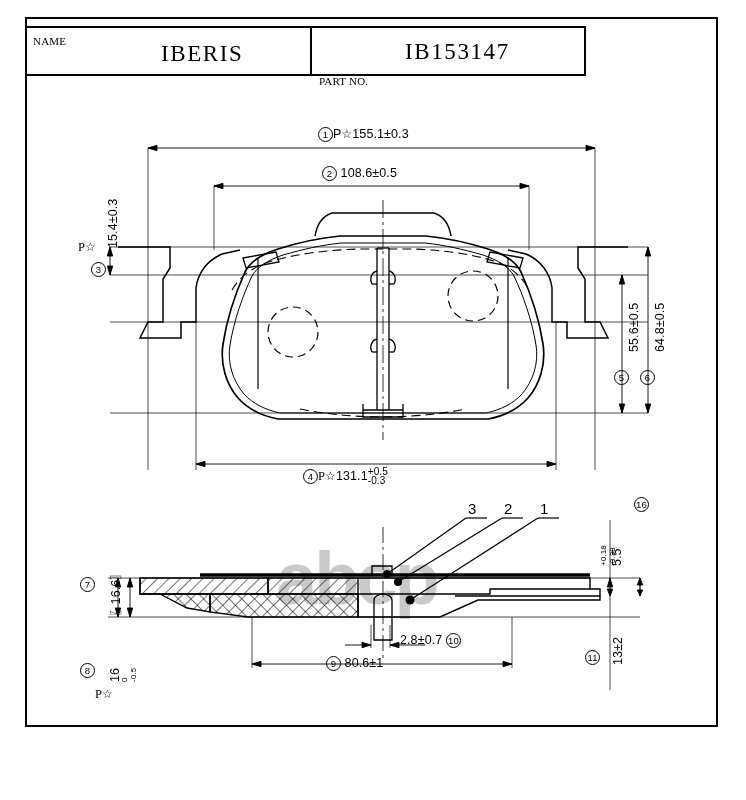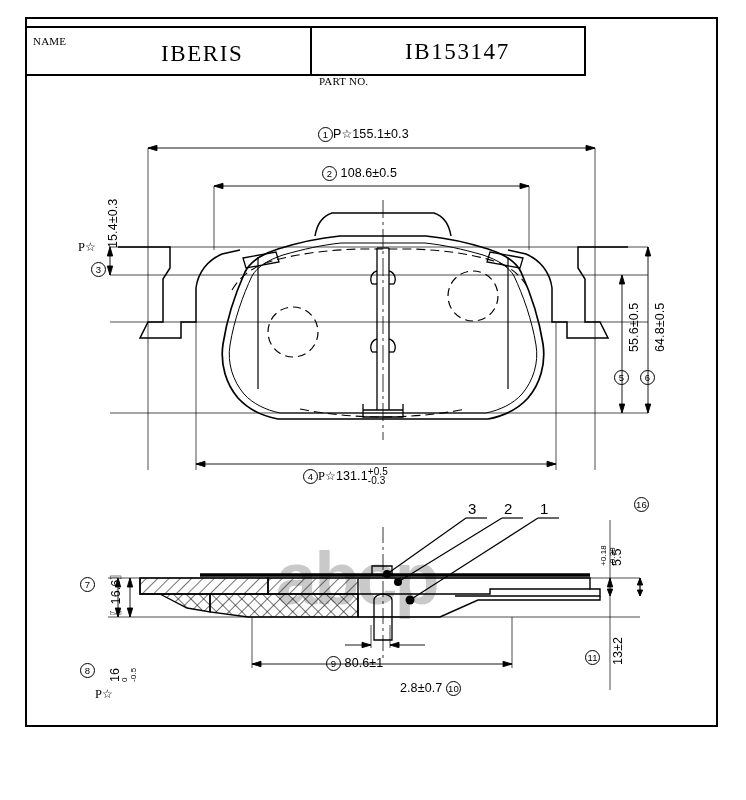--- a/index.html
+++ b/index.html
@@ -396,21 +396,21 @@
   </div>
   <div class="lbl lbl-serif" style="left:95px;top:687px;">
     <span>P</span><span class="star">☆</span>
   </div>
 
   <div class="lbl" style="left:326px;top:656px;">
     <span class="circnum">9</span>
     <span>80.6±1</span>
   </div>
 
-  <div class="lbl" style="left:400px;top:633px;margin-top:48px;">
+  <div class="lbl" style="left:400px;top:633px;">
     <span>2.8±0.7</span>
     <span class="circnum">10</span>
   </div>
 
   <div class="lbl" style="left:585px;top:650px;">
     <span class="circnum">11</span>
   </div>
   <div class="lbl vert" style="left:611px;top:665px;transform:rotate(-90deg);">13±2</div>
 
   <div class="lbl" style="left:634px;top:497px;">

